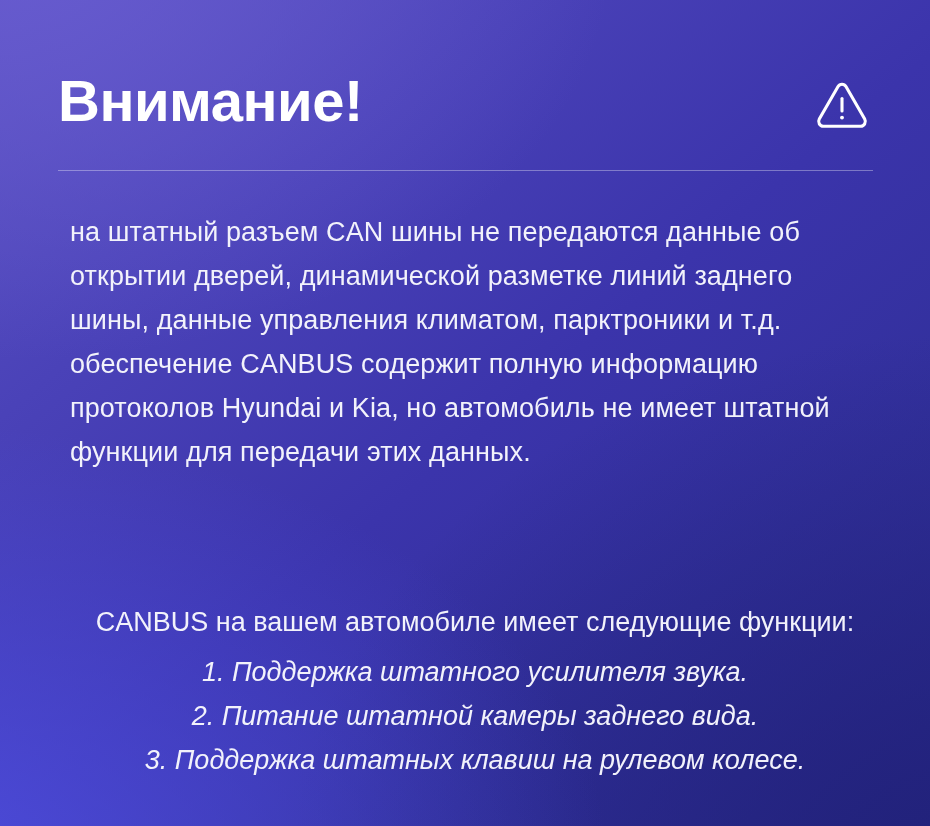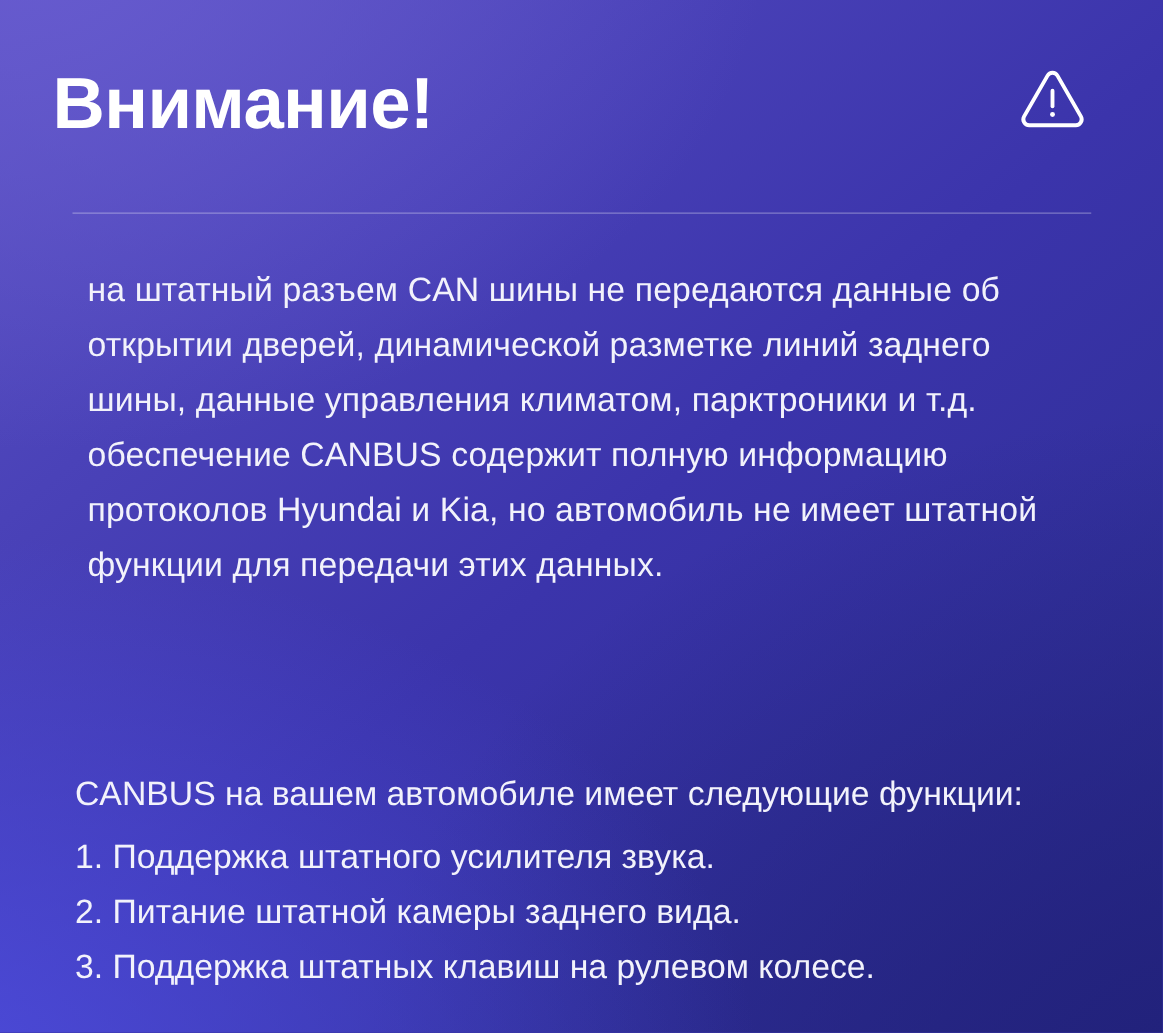--- a/index.html
+++ b/index.html
@@ -27,26 +27,26 @@
     background-image:
       radial-gradient(ellipse 1100px 700px at -8% 104%, rgba(79,79,226,0.85) 0%, rgba(79,79,226,0.0) 62%),
       radial-gradient(ellipse 900px 620px at 2% -6%, rgba(104,92,208,0.92) 0%, rgba(104,92,208,0.0) 66%),
       radial-gradient(ellipse 1000px 800px at 104% 106%, rgba(32,32,120,0.92) 0%, rgba(32,32,120,0.0) 68%),
       linear-gradient(140deg, #5b52c2 0%, #4a42b8 26%, #3b34ab 52%, #32309c 74%, #2a2a8c 100%);
   }
 
   
   .notice-header {
     position: absolute;
-    left: 42px;
+    left: 58px;
     top: 52px;
     right: 57px;
     height: 80px;
     display: flex;
-    align-items: flex-start;
+    align-items: flex-end;
     justify-content: space-between;
   }
   .notice-title {
     margin: 0;
     font-family: "Liberation Sans", sans-serif;
     font-size: 58px;
     line-height: 62px;
     font-weight: 700;
     color: #ffffff;
     letter-spacing: -0.5px;
@@ -89,36 +89,38 @@
   }
   .body-paragraph .ln {
     display: block;
     white-space: nowrap;
   }
 
   
   .functions-block {
     position: absolute;
     left: 60px;
-    top: 613px;
+    top: 600px;
     width: 830px;
+    text-align: center;
   }
   .functions-intro {
     margin: 0 0 6px 0;
     font-family: "Liberation Sans", sans-serif;
     font-size: 27px;
     line-height: 44px;
     font-weight: 400;
     color: #f2f2fb;
     white-space: nowrap;
   }
   .functions-list {
     list-style: none;
     margin: 0;
     padding: 0;
+    font-style: italic;
   }
   .functions-item {
     font-family: "Liberation Sans", sans-serif;
     font-size: 27px;
     line-height: 44px;
     font-weight: 400;
     color: #f2f2fb;
     white-space: nowrap;
   }
   .functions-item .num {

